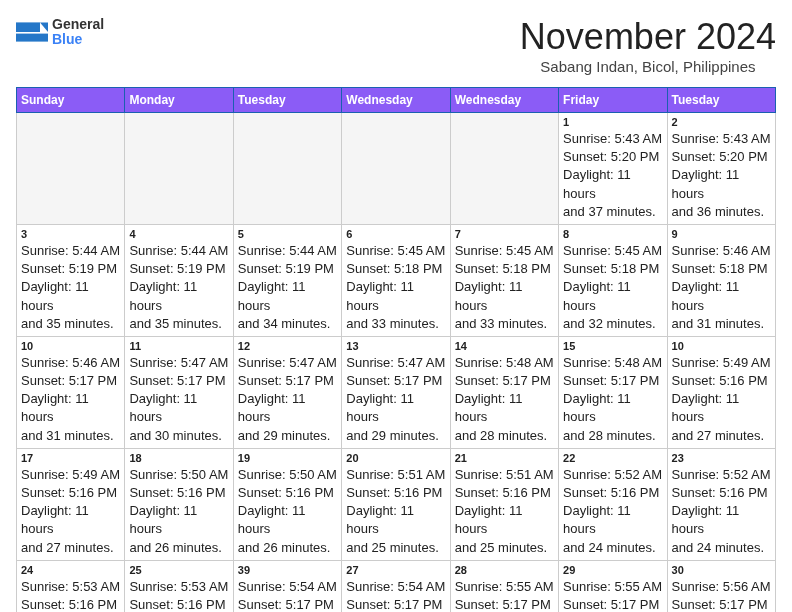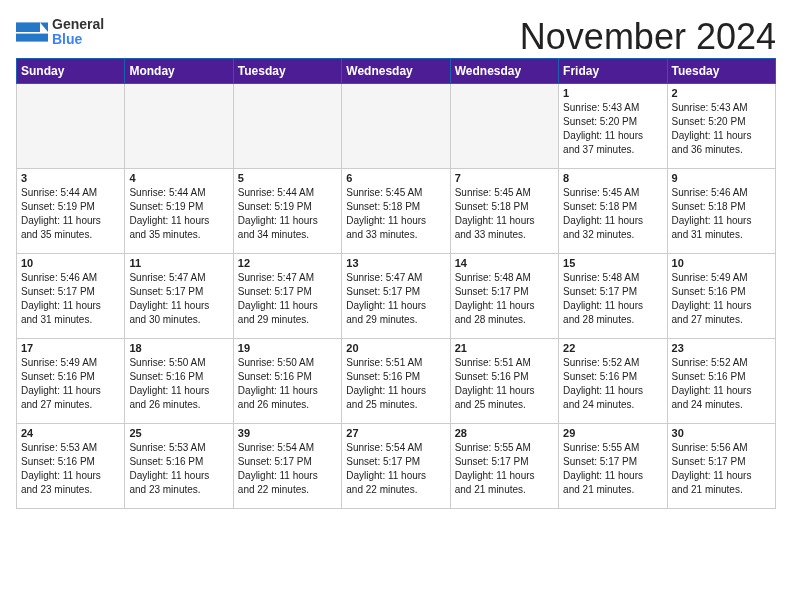--- a/index.html
+++ b/index.html
@@ -7,20 +7,21 @@
       font-family: Arial, sans-serif;
       background: #fff;
       width: 792px;
       min-height: 612px;
       padding: 16px;
     }
     .header {
       display: flex;
       justify-content: space-between;
       align-items: flex-start;
+      margin-bottom: 12px;
     }
     .logo {
       display: flex;
       align-items: center;
       gap: 4px;
     }
     .logo-text {
       display: flex;
       flex-direction: column;
       font-size: 14px;
@@ -44,21 +45,21 @@
     .subtitle {
       font-size: 15px;
       color: #444;
     }
     .calendar {
       width: 100%;
       border-collapse: collapse;
       table-layout: fixed;
     }
     .calendar th {
-      background: #4c1d95;
+      background: #8b5cf6;
       color: #fff;
       font-size: 12px;
       font-weight: bold;
       padding: 5px 4px;
       text-align: left;
       border: 1px solid #1a60b0;
     }
     .calendar td {
       border: 1px solid #ccc;
       vertical-align: top;
@@ -71,21 +72,21 @@
     .calendar td.empty {
       background: #f5f5f5;
     }
     .day-num {
       font-size: 11px;
       font-weight: bold;
       display: block;
       margin-bottom: 2px;
     }
     .day-info {
-      font-size: 10px;
+      font-size: 13px;
       line-height: 1.4;
       color: #222;
     }
   </style>
 </head>
 <body>
 
 <div class="header">
   <div class="logo">
     <svg class="logo-icon" viewBox="0 0 40 40">
@@ -94,20 +95,21 @@
       <rect x="0" y="8" width="30" height="12" fill="#2577c8"></rect>
       <rect x="0" y="22" width="40" height="10" fill="#2577c8"></rect>
     </svg>
     <div class="logo-text">
       <span class="general">General</span>
       <span class="blue">Blue</span>
     </div>
   </div>
   <div class="title-block">
     <div class="month-title">November 2024</div>
+    <div class="subtitle">Sabang Indan, Bicol, Philippines</div>
   </div>
 </div>
 
 <table class="calendar">
   <thead>
     <tr>
     <th>Sunday</th>
         <th>Monday</th>
         <th>Tuesday</th>
         <th>Wednesday</th>

